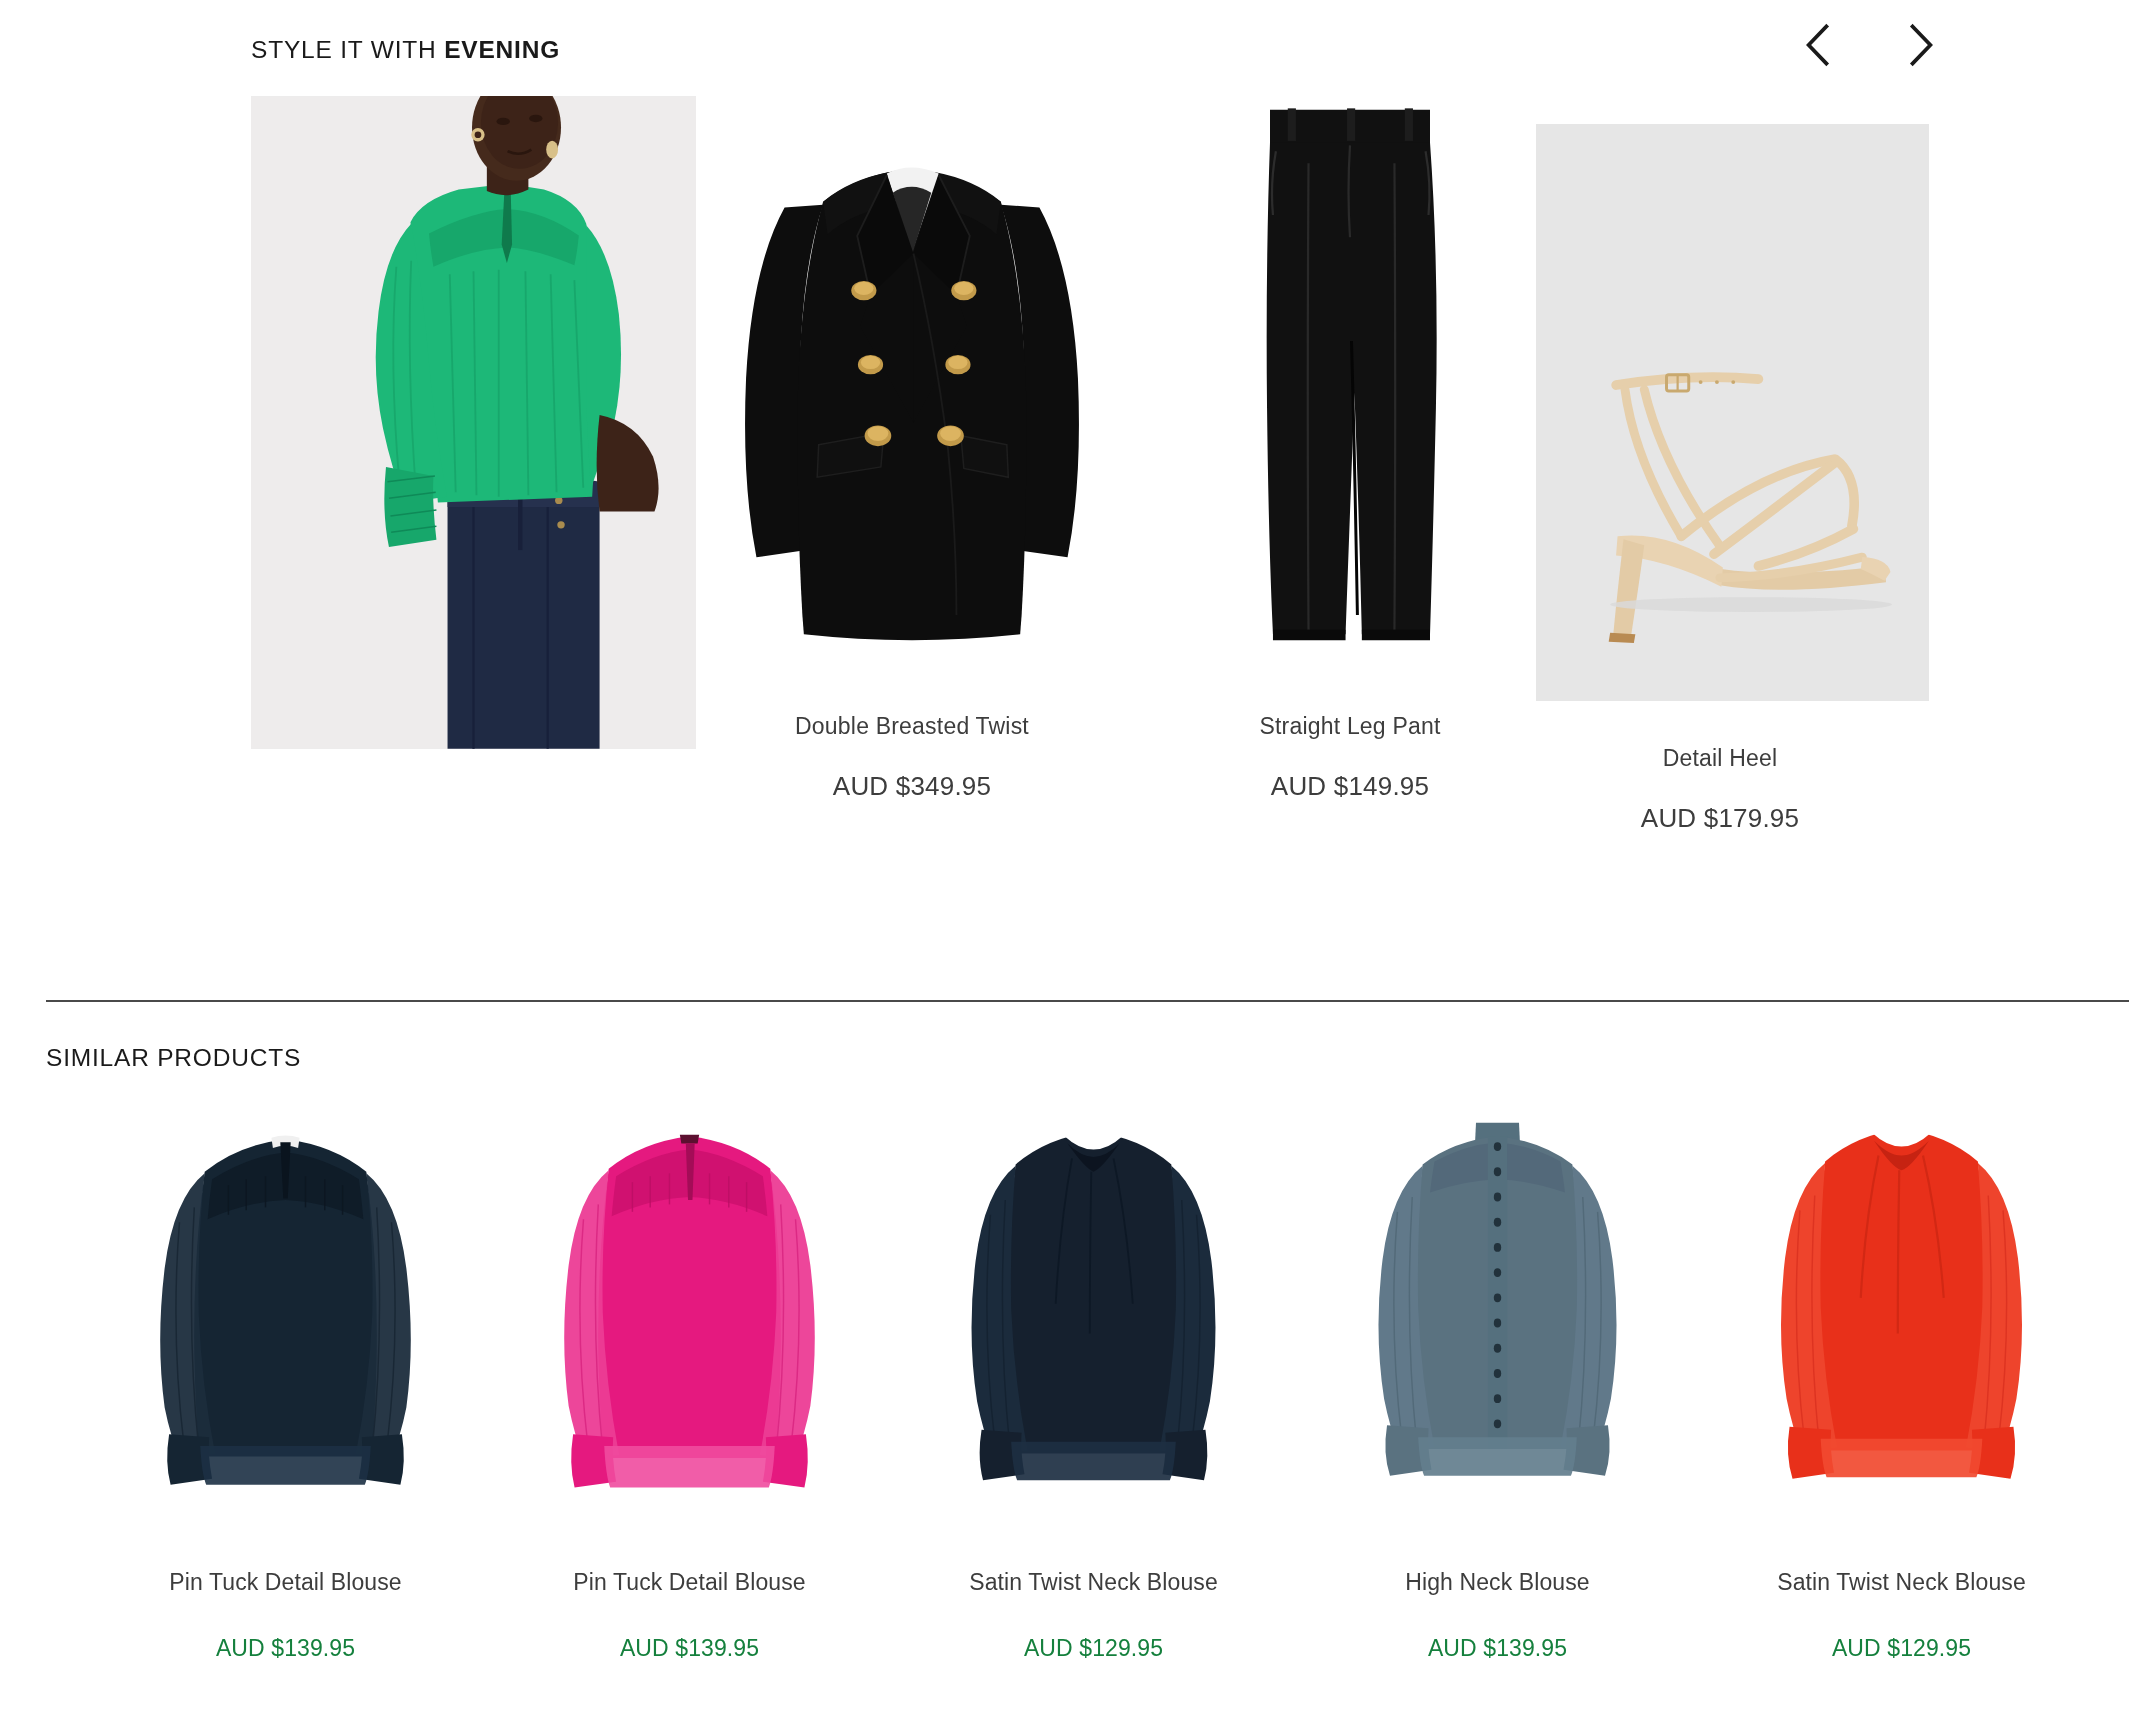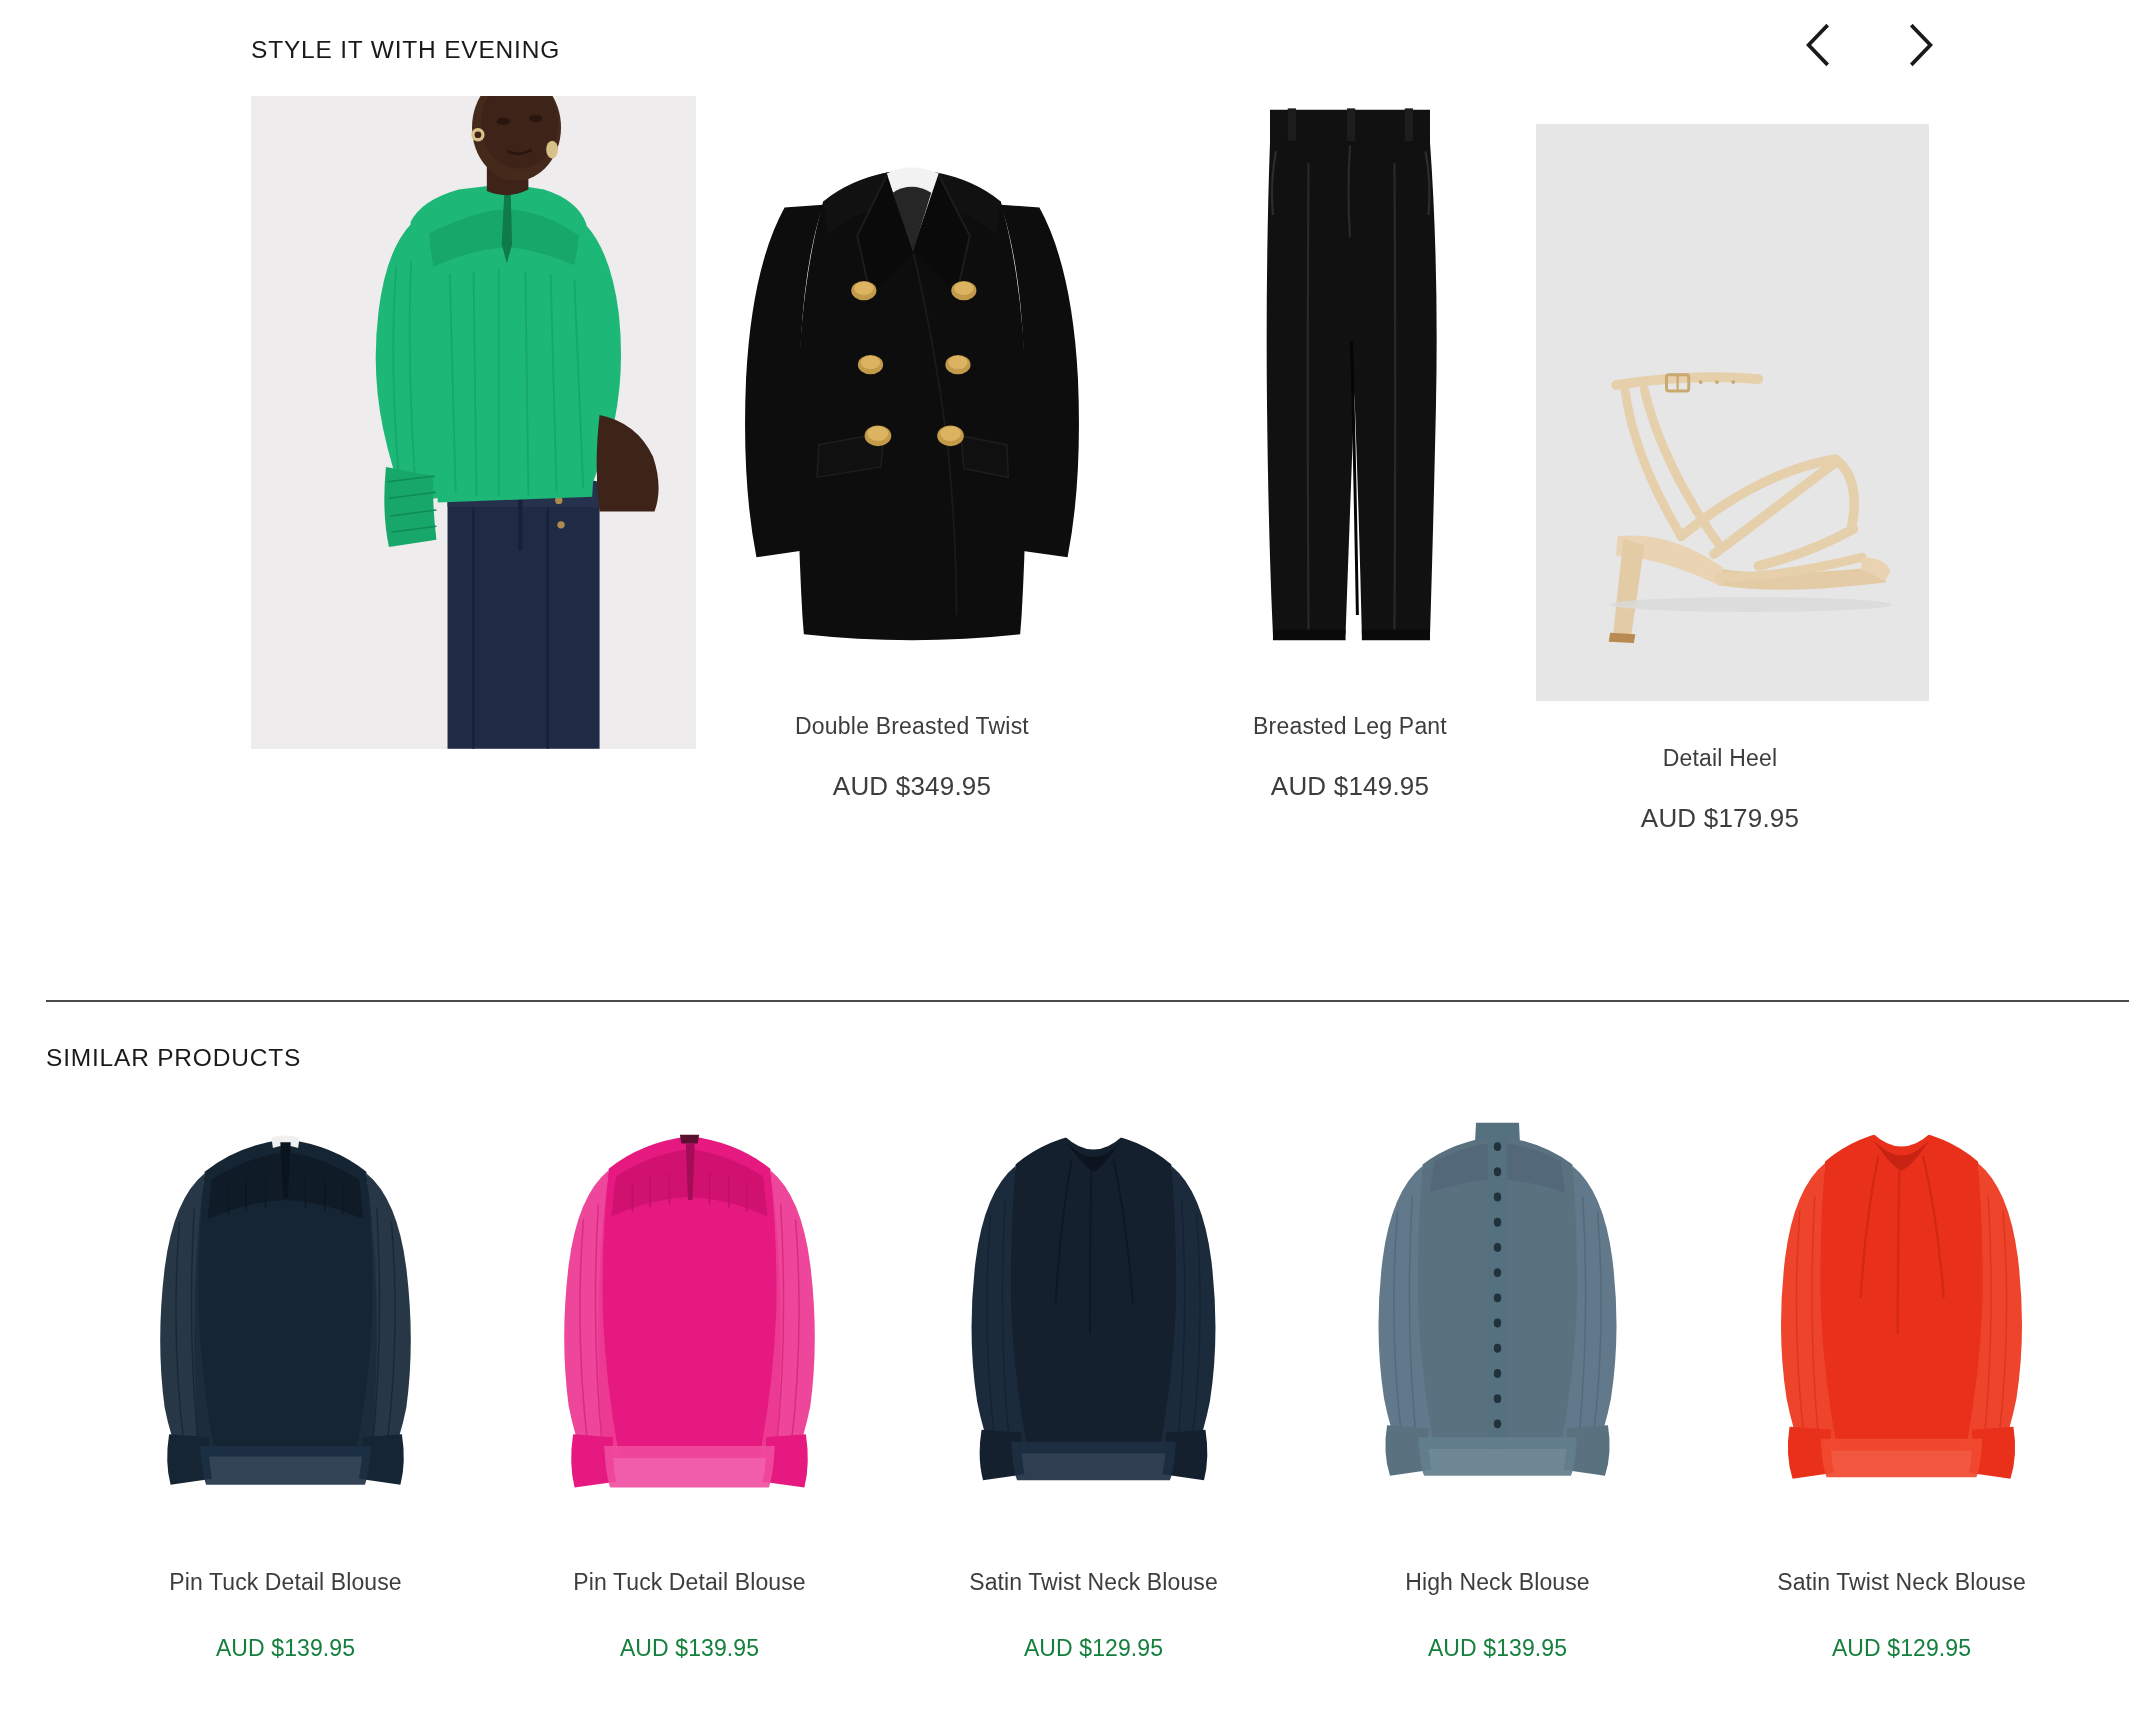--- a/index.html
+++ b/index.html
@@ -24,21 +24,21 @@
   .styleit-header {
     position: absolute;
     left: 251px;
     top: 36px;
     font-size: 24.5px;
     letter-spacing: 0.8px;
     color: #1a1a1a;
     font-weight: 400;
     white-space: nowrap;
   }
-  .styleit-header .accent { font-weight: 400; }
+  .styleit-header .accent { font-weight: 700; }
 
   .carousel-nav {
     position: absolute;
     top: 22px;
     display: flex;
     gap: 58px;
     right: 185px;
   }
   .nav-arrow {
     width: 46px;
@@ -335,21 +335,21 @@
           <rect x="266" y="16" width="11" height="44" fill="#1d1d1d"></rect>
           <rect x="344" y="16" width="11" height="44" fill="#1d1d1d"></rect>
 
           <path d="M170,74 Q162,118 166,160" stroke="#2c2c2c" stroke-width="3" fill="none"></path>
           <path d="M372,74 Q380,118 376,160" stroke="#2c2c2c" stroke-width="3" fill="none"></path>
 
           <path d="M166,720 L264,720 L264,734 L166,734 Z" fill="#0a0a0a"></path>
           <path d="M286,720 L378,720 L378,734 L286,734 Z" fill="#0a0a0a"></path>
         </svg>
       </div>
-      <div class="card-title">Breasted Leg Pant</div>
+      <div class="card-title">Straight Leg Pant</div>
       <div class="card-price">AUD $149.95</div>
     </article>
 
     <article class="product-card card-heel">
       <div class="card-imgbox tinted">
         <svg width="393" height="577" viewBox="0 0 530 778">
           <rect width="530" height="778" fill="#e6e6e6"></rect>
 
           <path d="M250,600 Q330,612 470,596 L472,618 Q330,636 248,622 Z" fill="#e3cba6"></path>
           <path d="M110,556 Q180,548 252,598 L250,624 Q174,586 108,582 Z" fill="#e9d3b2"></path>

